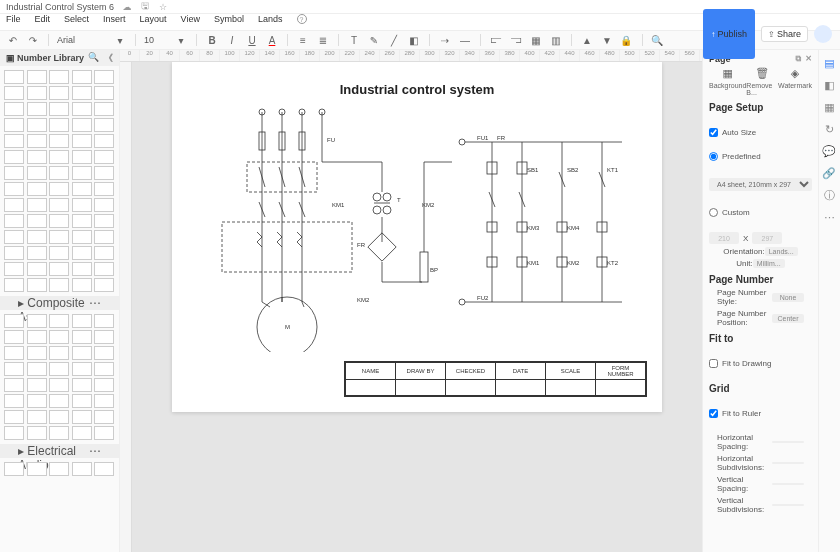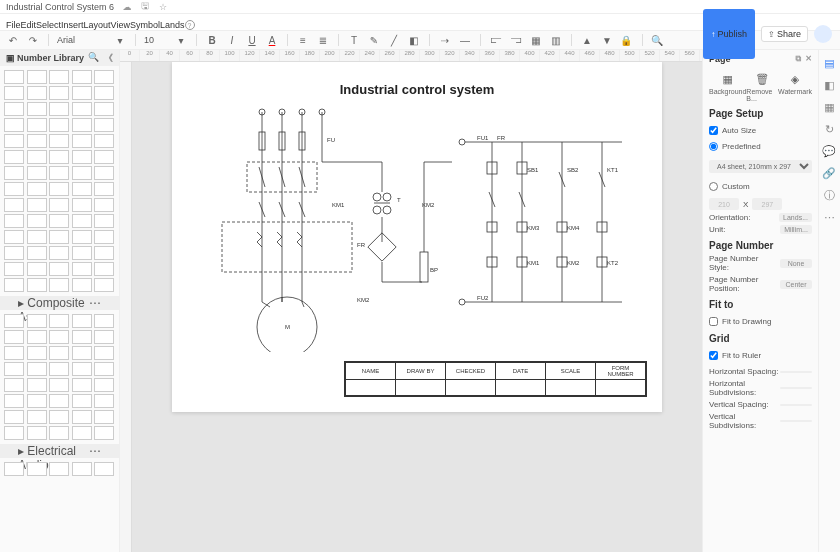--- a/index.html
+++ b/index.html
@@ -1,20 +1,20 @@
 <!DOCTYPE html>
 <html><head>
 <meta charset="utf-8">
 <style>
 *{margin:0;padding:0;box-sizing:border-box;font-family:Arial,sans-serif}
 body{width:840px;height:552px;overflow:hidden;background:#fff;font-size:10px;color:#333}
 .titlebar{height:14px;display:flex;align-items:center;padding:0 6px;gap:8px;border-bottom:1px solid #eee}
 .titlebar .doc-title{font-size:9px;color:#555}
 .titlebar .ti{width:10px;height:10px;display:inline-flex;align-items:center;justify-content:center;color:#999;font-size:9px}
-.menubar{height:16px;display:flex;align-items:flex-end;padding:0 6px;position:relative}
+.menubar{height:16px;display:flex;align-items:flex-start;padding:0 6px;gap:14px;position:relative}
 .menubar span{font-size:9px;color:#333;cursor:pointer}
 .menubar .help-icon{width:10px;height:10px;border:1px solid #999;border-radius:50%;font-size:7px;display:flex;align-items:center;justify-content:center;color:#999}
 .right-actions{position:absolute;right:8px;top:-5px;display:flex;align-items:center;gap:6px}
 .btn-publish{background:#3b82f6;color:#fff;font-size:8px;padding:20px 8px;border-radius:3px;border:none;cursor:pointer}
 .btn-share{background:#fff;border:1px solid #ddd;font-size:8px;padding:2px 6px;border-radius:3px;cursor:pointer;color:#555}
 .avatar{width:18px;height:18px;border-radius:50%;background:#e0ecff}
 .toolbar{height:20px;background:#fafafa;border-top:1px solid #eee;border-bottom:1px solid #eee;display:flex;align-items:center;padding:0 6px;gap:6px}
 .tb-sep{width:1px;height:12px;background:#ddd;margin:0 2px}
 .tb-icon{width:14px;height:14px;display:flex;align-items:center;justify-content:center;color:#666;font-size:10px;cursor:pointer}
 .font-select{font-size:9px;border:none;background:transparent;width:50px;color:#555}
@@ -33,30 +33,30 @@
 .canvas-inner{position:absolute;left:12px;top:12px;right:0;bottom:0;overflow:auto}
 .page{width:490px;height:350px;background:#fff;margin:0 auto;box-shadow:0 1px 4px rgba(0,0,0,.15);position:relative}
 .page-title{position:absolute;top:20px;left:0;right:0;text-align:center;font-size:13px;font-weight:bold;color:#222}
 .schematic{position:absolute;top:40px;left:30px;right:30px;bottom:60px}
 .schematic svg{width:100%;height:100%}
 .title-block{position:absolute;bottom:15px;right:15px;border:1px solid #333}
 .title-block table{border-collapse:collapse;font-size:6px}
 .title-block td{border:1px solid #333;padding:2px 4px;text-align:center;width:50px;height:10px}
 .title-block .val-row td{height:16px}
 .right-panel{width:116px;background:#fafafa;border-left:1px solid #eee;padding:4px 6px;font-size:8px;color:#555;overflow:hidden}
-.rp-header{display:flex;justify-content:space-between;align-items:center;font-size:9px;font-weight:bold;color:#333;margin-bottom:8px}
+.rp-header{display:flex;justify-content:space-between;align-items:center;font-size:9px;font-weight:bold;color:#333;margin-bottom:2px}
 .rp-header .icons{display:flex;gap:4px;color:#999;font-size:8px}
 .rp-tabs{display:flex;justify-content:space-around;margin-bottom:6px}
 .rp-tab{display:flex;flex-direction:column;align-items:center;gap:2px;font-size:7px;color:#666;cursor:pointer}
 .rp-tab .icon{width:14px;height:14px;display:flex;align-items:center;justify-content:center;font-size:11px}
 .rp-section-title{font-size:10px;font-weight:bold;color:#333;margin:6px 0 3px}
-.rp-row{display:flex;align-items:center;gap:4px;margin:7px 0;font-size:8px}
+.rp-row{display:flex;align-items:center;gap:4px;margin:15px 0;font-size:8px}
 .rp-row input[type=checkbox],.rp-row input[type=radio]{width:9px;height:9px;flex:none}
 .rp-row label{flex:1}
-.rp-field{display:flex;justify-content:space-between;align-items:center;margin:3px 0}
+.rp-field{display:flex;justify-content:center;align-items:center;margin:3px 8px}
 .rp-field .val{background:#eee;border-radius:2px;padding:1px 4px;font-size:7px;color:#888;min-width:32px;text-align:center}
 .rp-select{width:100%;background:#eee;border:none;border-radius:2px;padding:2px 4px;font-size:7px;color:#666;margin:2px 0}
 .rp-xy{display:flex;align-items:center;gap:4px;margin:3px 0}
 .rp-xy .box{background:#eee;border-radius:2px;width:30px;height:12px;font-size:7px;color:#bbb;display:flex;align-items:center;justify-content:center}
 .right-rail{width:22px;background:#fafafa;border-left:1px solid #eee;display:flex;flex-direction:column;align-items:center;padding-top:6px;gap:8px}
 .right-rail .ri{width:14px;height:14px;color:#888;font-size:11px;display:flex;align-items:center;justify-content:center;cursor:pointer}
 .right-rail .ri.active{color:#3b82f6}
 </style>
 </head>
 <body>

